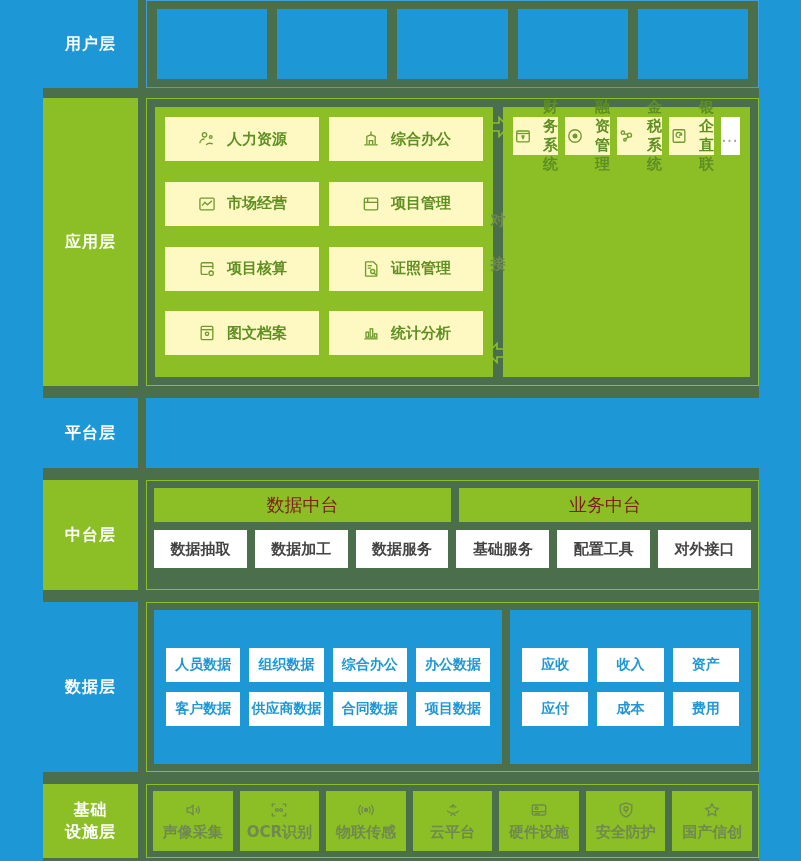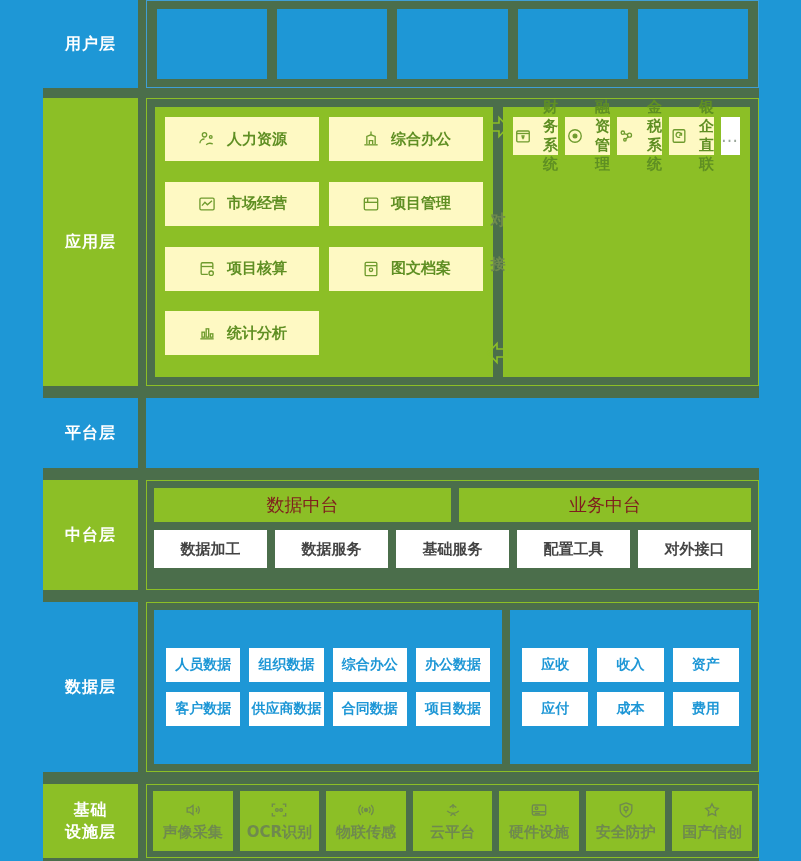--- a/index.html
+++ b/index.html
@@ -142,20 +142,31 @@
                     <path d="M19 12V6a1.5 1.5 0 0 0-1.5-1.5h-11A1.5 1.5 0 0 0 5 6v11A1.5 1.5 0 0 0 6.5 18.5H13"></path>
                     <path d="M5 9h14"></path>
                     <circle cx="17" cy="17" r="2.6"></circle>
                   </svg>
                 </span>
               <span>项目核算</span>
             </div>
             <div class="tile">
               <span class="ic">
                   <svg viewBox="0 0 24 24" fill="none" stroke="#6f9b2e" stroke-width="1.6">
+                    <path d="M6 3.5h9l4 4V20a.5.5 0 0 1-.5.5H6A.5.5 0 0 1 5.5 20V4a.5.5 0 0 1 .5-.5z"></path>
+                    <path d="M8 8h5M8 11h4"></path>
+                    <circle cx="14" cy="15" r="2.4"></circle>
+                    <path d="M16 17.2l2 2"></path>
+                  </svg>
+                </span>
+              <span>证照管理</span>
+            </div>
+            <div class="tile">
+              <span class="ic">
+                  <svg viewBox="0 0 24 24" fill="none" stroke="#6f9b2e" stroke-width="1.6">
                     <rect x="5" y="4" width="14" height="16" rx="1.5"></rect>
                     <path d="M5 8h14"></path>
                     <circle cx="12" cy="13" r="2"></circle>
                   </svg>
                 </span>
               <span>图文档案</span>
             </div>
             <div class="tile">
               <span class="ic">
                   <svg viewBox="0 0 24 24" fill="none" stroke="#6f9b2e" stroke-width="1.6">
@@ -243,20 +254,21 @@
 
     <div class="row" style="top:480px;height:110px;width:716px;">
       <div class="layer-label label-green">中台层</div>
       <div class="content">
         <div class="mid-outer">
           <div class="mid-heads">
             <div class="mid-head h1">数据中台</div>
             <div class="mid-head h2">业务中台</div>
           </div>
           <div class="mid-btns">
+            <div class="mid-btn">数据抽取</div>
             <div class="mid-btn">数据加工</div>
             <div class="mid-btn">数据服务</div>
             <div class="mid-btn">基础服务</div>
             <div class="mid-btn">配置工具</div>
             <div class="mid-btn">对外接口</div>
           </div>
         </div>
       </div>
     </div>
 

